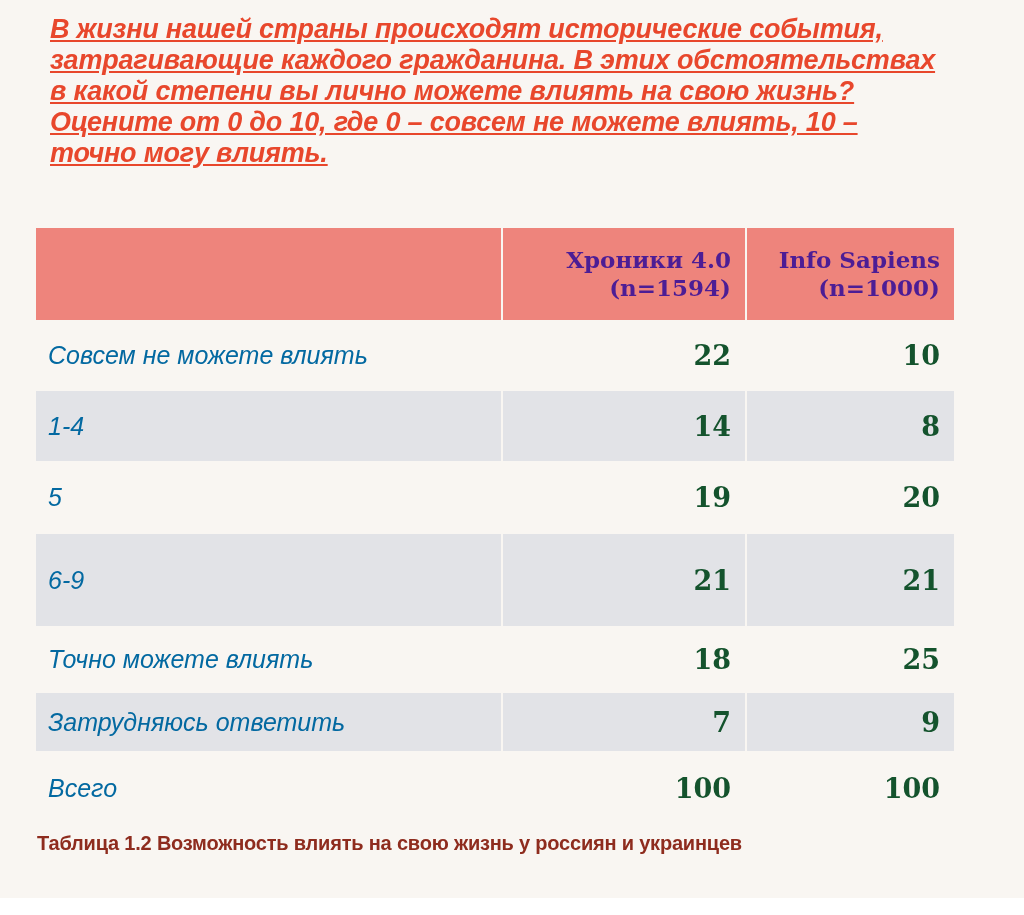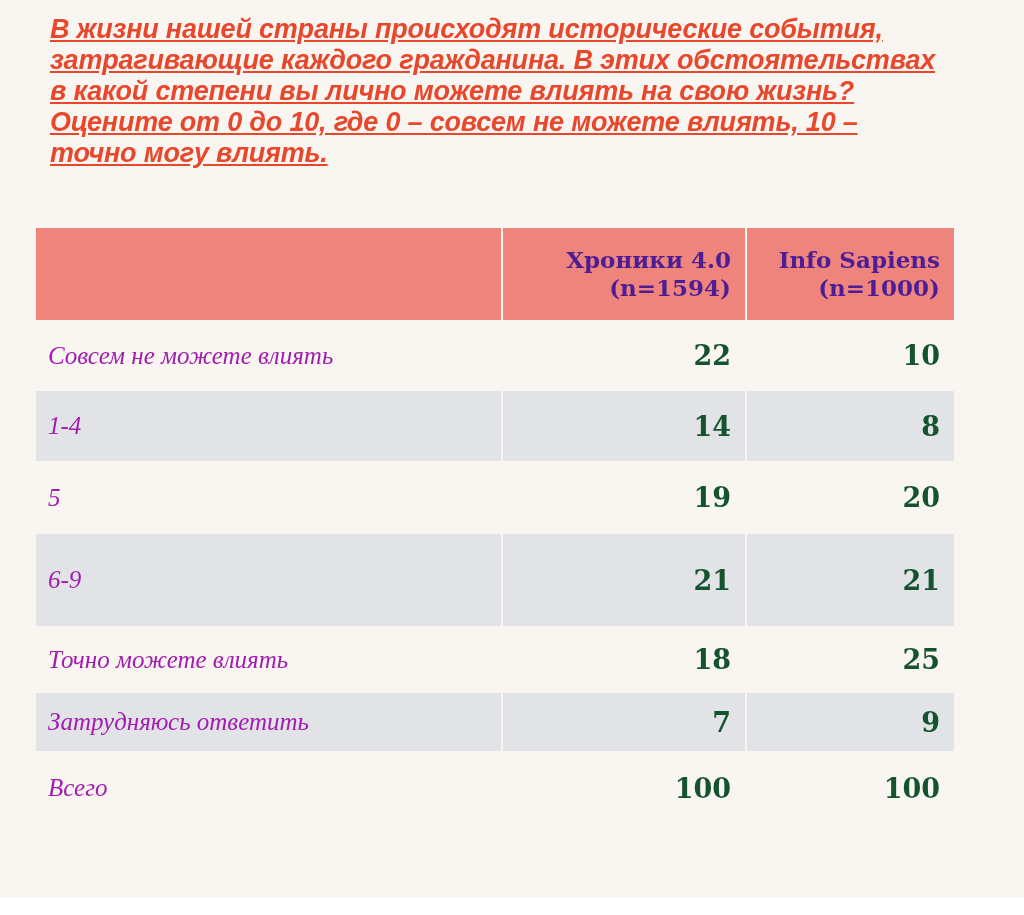--- a/index.html
+++ b/index.html
@@ -55,24 +55,24 @@
     color: #4c1d95;
     font-family: "DejaVu Serif", serif;
     font-weight: bold;
     font-size: 23px;
     line-height: 28px;
     text-align: right;
   }
   thead th .hline { display: block; }
 
   tbody td.lbl {
-    font-family: Liberation Serif, serif;
+    font-family: Liberation Sans, sans-serif;
     font-style: italic;
     font-size: 25px;
-    color: #a21caf;
+    color: #0369a1;
     text-align: left;
   }
   tbody td.val {
     font-family: "DejaVu Serif", serif;
     font-weight: bold;
     font-size: 27px;
     color: #14532d;
     text-align: right;
   }
 
@@ -172,16 +172,17 @@
         <td class="val">9</td>
       </tr>
       <tr>
         <td class="lbl">Всего</td>
         <td class="val">100</td>
         <td class="val">100</td>
       </tr>
     </tbody>
   </table>
 
+  <div class="caption">Таблица 1.2 Возможность влиять на свою жизнь у россиян и украинцев</div>
 
   <div class="bottom-strip"></div>
 
 </div>
 
 </body></html>

